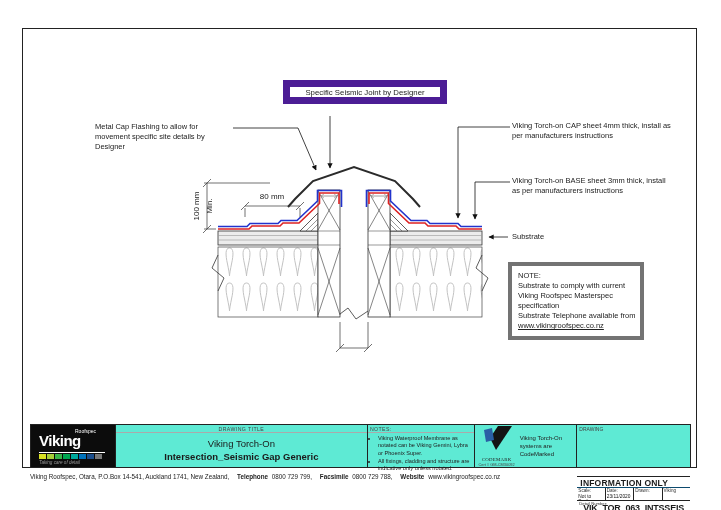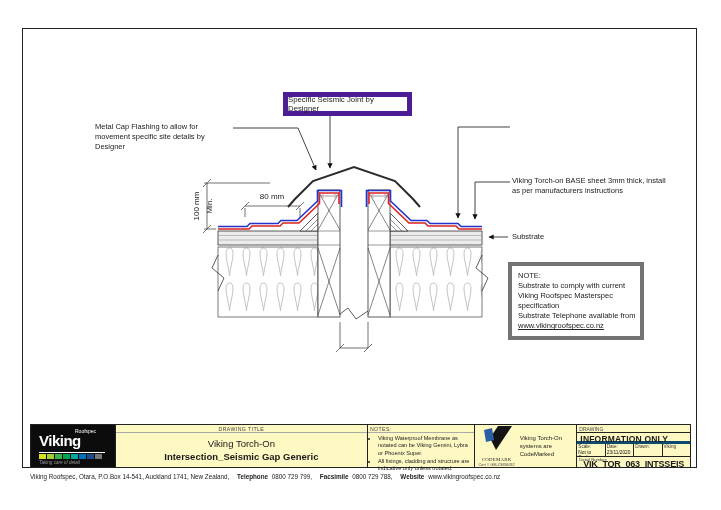--- a/index.html
+++ b/index.html
@@ -3,31 +3,31 @@
 <meta charset="utf-8">
 <style>
   * { margin:0; padding:0; box-sizing:border-box; }
   html,body { width:721px; height:510px; background:#fff; font-family:"Liberation Sans", sans-serif; color:#1a1a1a; overflow:hidden; }
   .abs { position:absolute; }
   #sheet { position:relative; width:721px; height:510px; background:#fff; }
   #frame { left:22px; top:28px; width:675px; height:440px; border:1px solid #222; }
   svg.linework { left:0; top:0; width:721px; height:510px; pointer-events:none; }
 
   .callout { font-size:7.5px; line-height:1.32; color:#222; }
-  .joint-box { left:283px; top:92px; width:129px; height:24px; border:5px solid #4c1d95; background:#fff;
+  .joint-box { left:283px; top:80px; width:164px; height:24px; border:7px solid #4c1d95; background:#fff;
                display:flex; align-items:center; justify-content:center; font-size:7.8px; color:#222; }
   .dim-label { font-size:8px; color:#222; text-align:center; }
   .rot { transform:rotate(-90deg); }
 
   .note-box { left:508px; top:262px; width:136px; height:78px; border:4px solid #737373; background:#fff;
               padding:5px 4px 4px 6px; font-size:7.5px; line-height:1.34; color:#222; }
   .note-box a { color:#222; text-decoration:underline; }
 
   
-  #titleblock { left:30px; top:424px; width:661px; height:44px; border:1px solid #222; display:flex; background:#fef9c3; }
+  #titleblock { left:30px; top:424px; width:661px; height:44px; border:1px solid #222; display:flex; background:#5eead4; }
   .tb-cell { height:100%; border-right:1px solid #222; position:relative; }
   .tb-cell:last-child { border-right:none; }
   .tb-head { font-size:5.2px; color:#444; letter-spacing:.4px; border-bottom:1px solid #aaa; padding:1px 2px; height:8px; }
   .tb-head.center { text-align:center; }
 
   .cell-logo { width:85px; background:#0c0c0c; }
   .logo-sub { position:absolute; left:44px; top:3px; font-size:5px; color:#fff; }
   .logo-word { position:absolute; left:8px; top:7px; font-size:15px; font-weight:800; letter-spacing:-0.5px; color:#fff; }
   .logo-squares { position:absolute; left:8px; top:27px; width:66px; display:flex; gap:1px; border-top:1px solid #fff; padding-top:1px; }
   .logo-squares .sq { width:7px; height:5px; }
@@ -43,22 +43,22 @@
   .cell-notes li { margin-bottom:1px; }
 
   .cell-codemark { width:103px; display:flex; align-items:center; padding:2px 3px; }
   .cm-left { width:38px; text-align:center; }
   .cm-name { font-size:4.8px; letter-spacing:.3px; color:#222; margin-top:1px; font-family:"Liberation Serif", serif; }
   .cm-cert { font-size:3.9px; color:#444; }
   .cm-caption { font-size:6px; line-height:1.35; margin-left:4px; color:#222; }
 
   .cell-info { width:113px; display:flex; flex-direction:column; }
   .info-head { font-size:5px; color:#444; padding:1px 2px; height:7px; }
-  .info-status { border-top:1px solid #222; border-bottom:3px solid #0c4a6e; font-size:8.5px; font-weight:700;
-                 padding:1px 3px; height:12px; letter-spacing:.2px; }
+  .info-status { border-top:1px solid #222; border-bottom:1px solid #0c4a6e; font-size:8.5px; font-weight:700;
+                 padding:1px 3px; height:12px; letter-spacing:.2px;margin-top:44px; }
   .info-mini { display:flex; height:13px; border-bottom:1px solid #222; }
   .mini-cell { flex:1; border-right:1px solid #222; padding:0 1px; overflow:hidden; }
   .mini-cell:last-child { border-right:none; }
   .mini-label { font-size:4.6px; color:#333; line-height:1.2; }
   .mini-value { font-size:4.8px; color:#111; line-height:1.2; }
   .info-detail { position:relative; flex:1; }
   .detail-label { position:absolute; left:2px; top:0; font-size:4.2px; color:#333; }
   .detail-number { position:absolute; left:0; right:0; top:2px; text-align:center; font-size:9px; font-weight:700;
                    letter-spacing:-0.2px; white-space:nowrap; }
 
@@ -155,20 +155,21 @@
       <path d="M508,237 H489" marker-end="url(#arr)"></path>
     </g>
   </svg>
 
   <div class="abs joint-box">
     <span>Specific Seismic Joint by Designer</span>
   </div>
 
   <div class="abs callout" style="left:95px; top:122px; width:140px;">Metal Cap Flashing to allow for movement specific site details by Designer</div>
 
+  <div class="abs callout" style="left:512px; top:121px; width:160px;">Viking Torch-on CAP sheet 4mm thick, install as per manufacturers instructions</div>
 
   <div class="abs callout" style="left:512px; top:176px; width:160px;">Viking Torch-on BASE sheet 3mm thick, install as per manufacturers instructions</div>
 
   <div class="abs callout" style="left:512px; top:232px; width:80px;">Substrate</div>
 
   <div class="abs dim-label rot" style="left:174px; top:201px; width:46px; height:10px;">100 mm</div>
   <div class="abs dim-label rot" style="left:195px; top:201px; width:30px; height:10px;">Min.</div>
   <div class="abs dim-label" style="left:250px; top:192px; width:44px;">80 mm</div>
 
 

